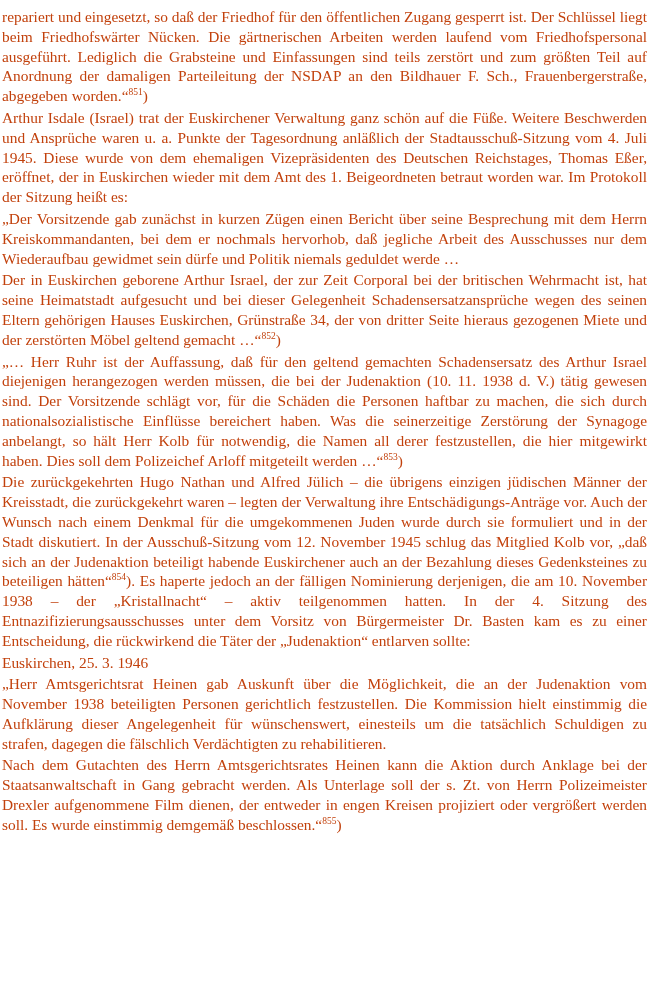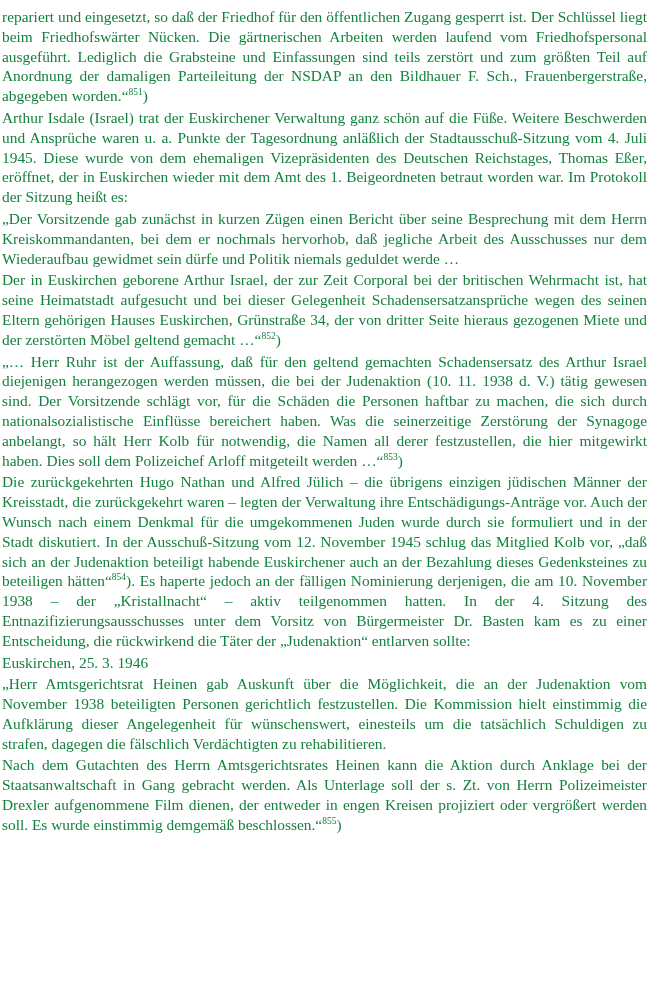--- a/index.html
+++ b/index.html
@@ -5,21 +5,21 @@
   html, body {
     margin: 0;
     padding: 0;
     background: #ffffff;
   }
   .page {
     position: relative;
     width: 650px;
     height: 986px;
     background: #ffffff;
-    color: #15803d;
+    color: #c2410c;
     font-family: "Liberation Serif", "DejaVu Serif", serif;
     font-size: 15.4px;
     line-height: 19.8px;
     overflow: hidden;
     box-sizing: border-box;
     padding: 7px 3px 0 2px;
   }
   .page p {
     margin: 0 0 2px 0;
     text-align: justify;

